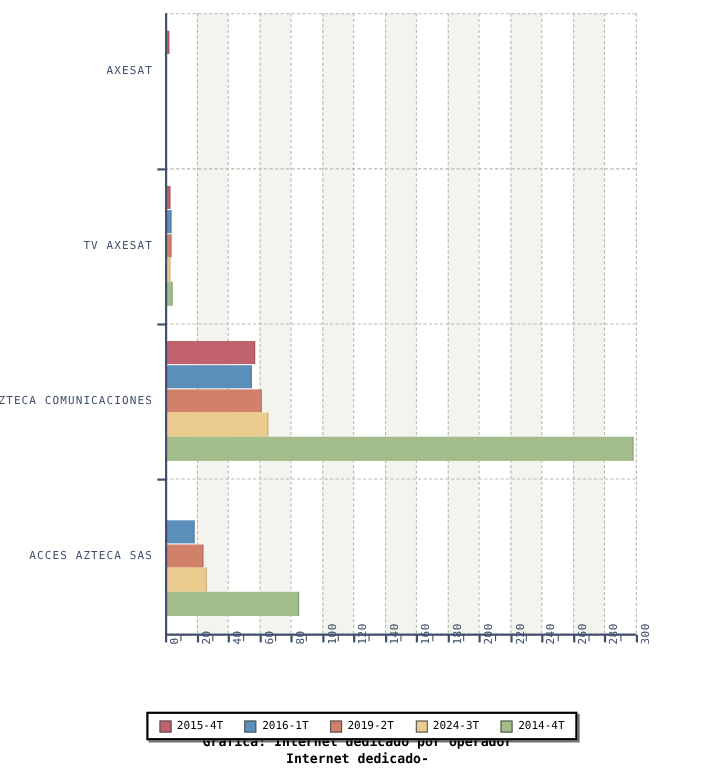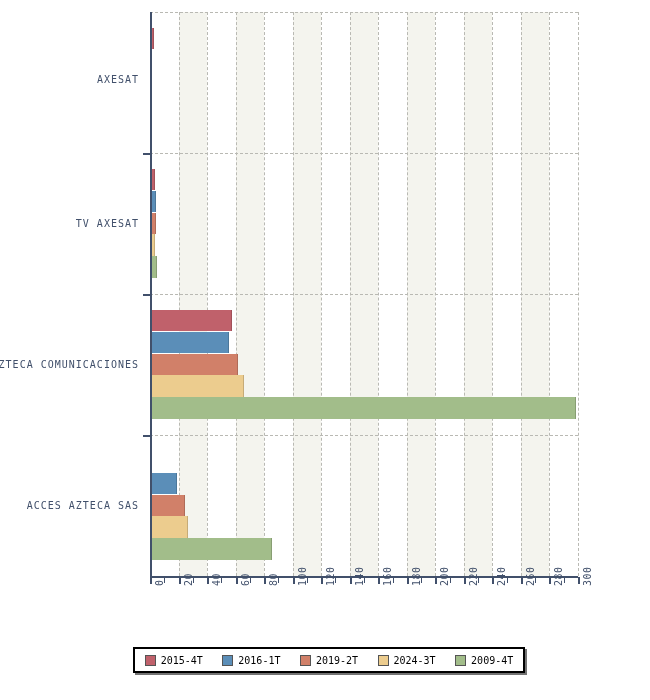--- a/index.html
+++ b/index.html
@@ -164,20 +164,22 @@
     font-family: "DejaVu Sans Mono", "Liberation Mono", monospace;
     letter-spacing: 0px;
     white-space: nowrap;
   }
 </style>
 </head>
 <body>
 
 <div id="figure">
 
+  <div id="caption"><span>Grafica: Internet dedicado por operador</span>
+<span>Internet dedicado-</span></div>
 
   <div id="plot">
     <div id="bands">
         <div class="band" style="left: 28.5333px; width: 28.5333px;"></div>
         <div class="band" style="left: 85.6px; width: 28.5333px;"></div>
         <div class="band" style="left: 142.667px; width: 28.5333px;"></div>
         <div class="band" style="left: 199.733px; width: 28.5333px;"></div>
         <div class="band" style="left: 256.8px; width: 28.5333px;"></div>
         <div class="band" style="left: 313.867px; width: 28.5333px;"></div>
         <div class="band" style="left: 370.933px; width: 28.5333px;"></div>
@@ -283,21 +285,21 @@
       <div class="xlabel" style="left: 382.267px;">160</div>
       <div class="xlabel" style="left: 410.8px;">180</div>
       <div class="xlabel" style="left: 439.333px;">200</div>
       <div class="xlabel" style="left: 467.867px;">220</div>
       <div class="xlabel" style="left: 496.4px;">240</div>
       <div class="xlabel" style="left: 524.933px;">260</div>
       <div class="xlabel" style="left: 553.467px;">280</div>
       <div class="xlabel" style="left: 582px;">300</div>
     </div>
   <div id="ylabels">
-      <div class="ylabel" style="top: 74px;">AXESAT</div>
+      <div class="ylabel" style="top: 59px;">AXESAT</div>
       <div class="ylabel" style="top: 217.5px;">TV AXESAT</div>
       <div class="ylabel" style="top: 358.5px;">AZTECA COMUNICACIONES</div>
       <div class="ylabel" style="top: 499.5px;">ACCES AZTECA SAS</div>
     </div>
 
   <div id="legend">
       <div class="legend-entry">
         <span class="legend-swatch" style="background: rgb(192, 97, 107);"></span>
         <span class="legend-text">2015-4T</span>
       </div>
@@ -308,17 +310,17 @@
       <div class="legend-entry">
         <span class="legend-swatch" style="background: rgb(209, 128, 105);"></span>
         <span class="legend-text">2019-2T</span>
       </div>
       <div class="legend-entry">
         <span class="legend-swatch" style="background: rgb(236, 204, 142);"></span>
         <span class="legend-text">2024-3T</span>
       </div>
       <div class="legend-entry">
         <span class="legend-swatch" style="background: rgb(162, 189, 138);"></span>
-        <span class="legend-text">2009-4T</span>
+        <span class="legend-text">2014-4T</span>
       </div>
     </div>
 
 </div>
 
 </body></html>

